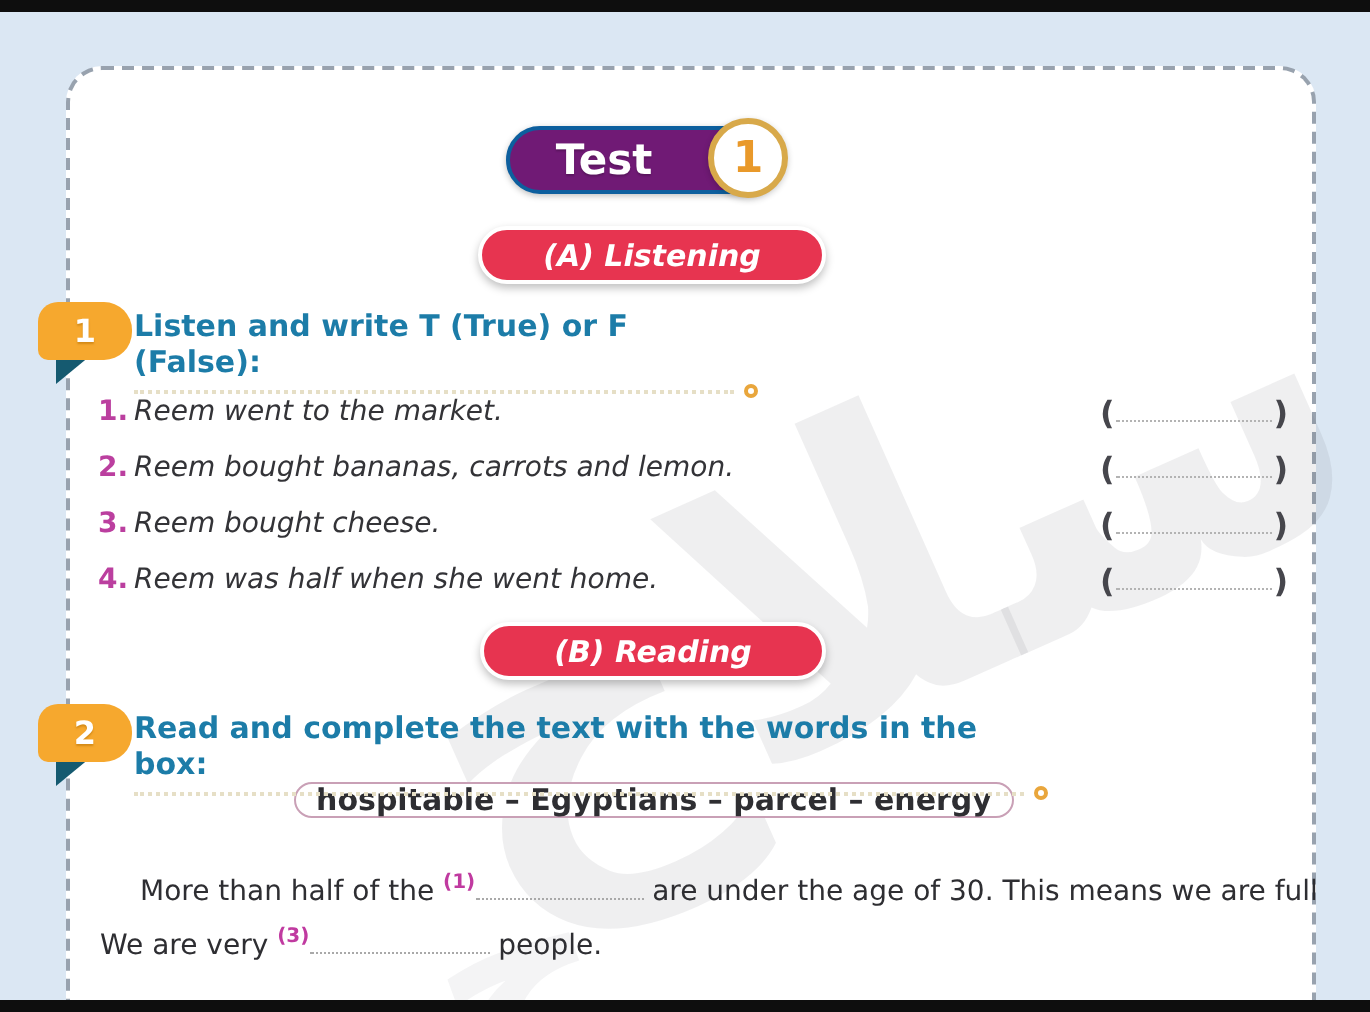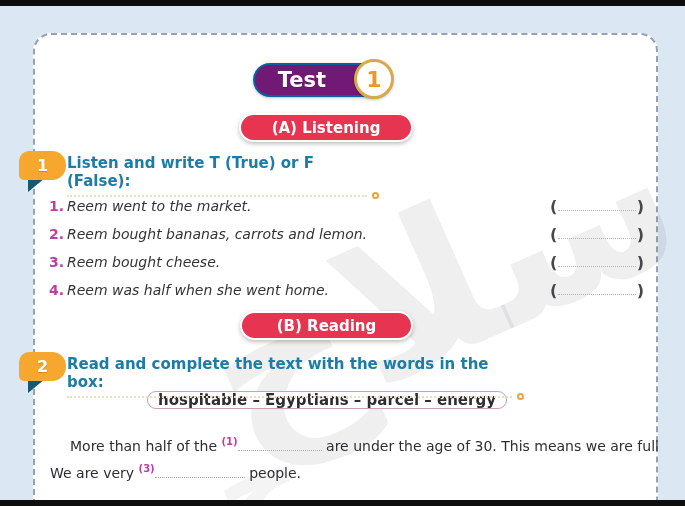--- a/index.html
+++ b/index.html
@@ -47,21 +47,21 @@
     display:flex; align-items:center; justify-content:center;
     font-weight:bold; font-size:22px; color:#e9992a;
     box-shadow:0 1px 3px rgba(0,0,0,.2);
   }
 
   .pill {
     position:absolute; height:29px; border-radius:15px;
     background:#e73450; border:2px solid #ffffff;
     box-shadow:0 2px 4px rgba(0,0,0,.25);
     display:flex; align-items:center; justify-content:center;
-    color:#fff; font-weight:bold; font-size:15px;
+    color:#fff; font-weight:bold; font-size:15px;font-style:italic;
   }
   .pill-listening { top:78px; left:204px; width:174px; }
   .pill-reading  { top:276px; left:205px; width:173px; }
 
   
   .sec-tab {
     position:absolute; left:-16px; width:47px; height:29px;
     background:#f6a82e; border-radius:10px 14px 14px 5px;
     display:flex; align-items:center; justify-content:center;
     color:#fff; font-weight:bold; font-size:16px; z-index:4;

